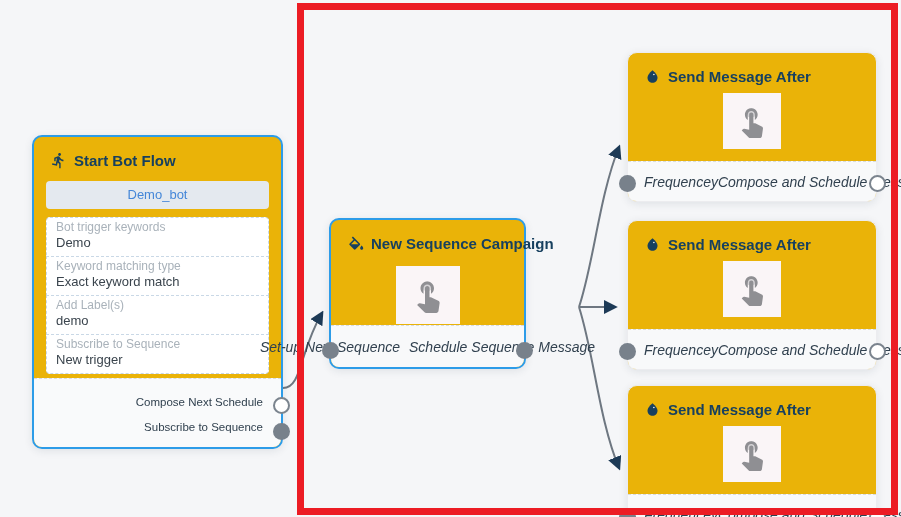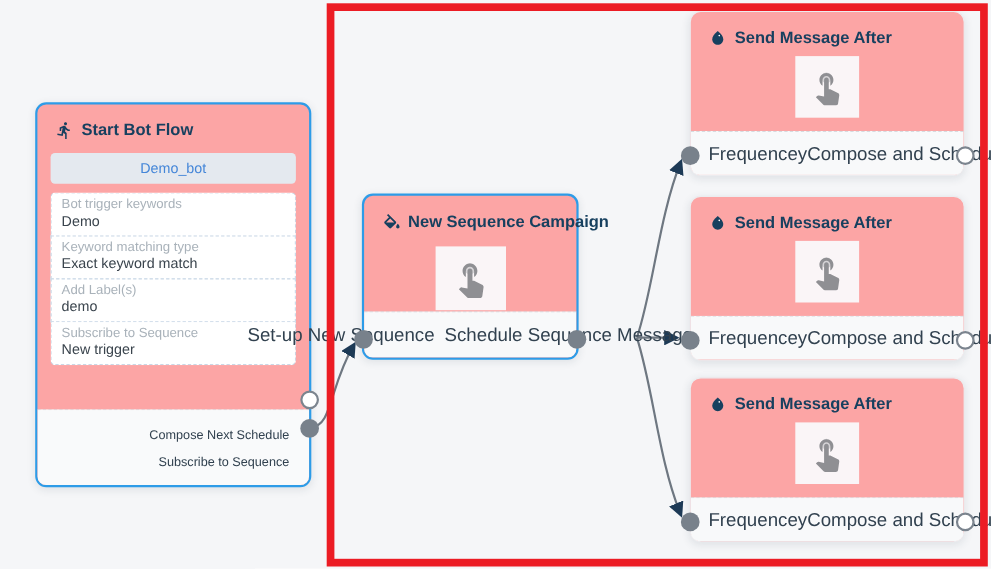--- a/index.html
+++ b/index.html
@@ -1,31 +1,31 @@
 <!DOCTYPE html>
 <html><head>
 <meta charset="utf-8">
 <style>
   * { margin:0; padding:0; box-sizing:border-box; }
   body { font-family:"Liberation Sans", sans-serif; background:#fff; }
   .canvas { position:relative; width:901px; height:517px; background:#f5f6f8; overflow:hidden; }
 
   .edges { position:absolute; left:0; top:0; z-index:2; pointer-events:none; }
 
-  .node { position:absolute; background:#fca5a5; border-radius:10px; z-index:5;
-          box-shadow:0 2px 8px rgba(25,45,70,.10); }
+  .node { position:absolute; background:#eab308; border-radius:10px; z-index:5;
+          box-shadow:0 2px 8px rgba(25,45,70,.10);margin-top:42px; }
   .node.blue  { border:2px solid #2d9ce8; }
   .node.plain { border:1px solid #ececef; }
 
   .node-title { display:flex; align-items:center; gap:7px; font-weight:bold;
                 font-size:15px; color:#17405f; padding:15px 16px 0 16px; white-space:nowrap; }
   .ticon { display:inline-flex; width:17px; height:17px; align-items:center; justify-content:center; flex:0 0 auto; }
 
   
-  #start-node { left:32px; top:93px; width:251px; height:350px; }
+  #start-node { left:32px; top:93px; width:251px; height:314px; }
   .bot-btn { margin:12px 12px 0; background:#e4e9ef; color:#4486d8; font-size:13px;
              text-align:center; padding:6px 0 7px; border-radius:4px; cursor:pointer; }
   .fields { margin:9px 12px 0; }
   .field { border:1px dashed #c9d8e6; padding:3px 9px 5px; margin-top:-1px; background:#fff; }
   .field:first-child { border-radius:4px 4px 0 0; }
   .field:last-child  { border-radius:0 0 4px 4px; }
   .f-label { font-size:12px; color:#a9b2ba; line-height:13px; white-space:nowrap; }
   .f-value { font-size:13px; color:#3a444d; line-height:17px; white-space:nowrap; }
 
   .start-footer { position:absolute; left:0; right:0; bottom:0; height:69px;
@@ -38,21 +38,21 @@
   .port.open   { background:#fff; border:2.5px solid #7b848e; }
   .port.filled { background:#78818b; }
 
   
   #seq-node { left:329px; top:176px; width:197px; height:151px; }
   .tap { position:absolute; left:50%; transform:translateX(-50%);
          background:#faf5f7; display:flex; align-items:center; justify-content:center; }
   #seq-node .tap { top:46px; width:64px; height:58px; }
   .node-footer { position:absolute; left:0; right:0; bottom:0;
                  border-top:1px dashed #d7dbdf; background:#f8f9fa; border-radius:0 0 8px 8px;
-                 display:flex; align-items:center; font-size:17px; color:#31414f; white-space:nowrap; }
+                 display:flex; align-items:center; font-size:14px; color:#31414f; white-space:nowrap;font-style:italic; }
   #seq-node .node-footer { height:42px; justify-content:center; gap:9px; }
 
   
   .msg-node { left:627px; width:250px; height:150px; }
   #msg-1 { top:10px; } #msg-2 { top:178px; } #msg-3 { top:343px; }
   .msg-node .tap { top:40px; width:58px; height:56px; }
   .msg-node .node-footer { height:40px; justify-content:space-between; padding:0 16px; }
 
   
   .highlight { position:absolute; left:297px; top:3px; width:601px; height:512px;

